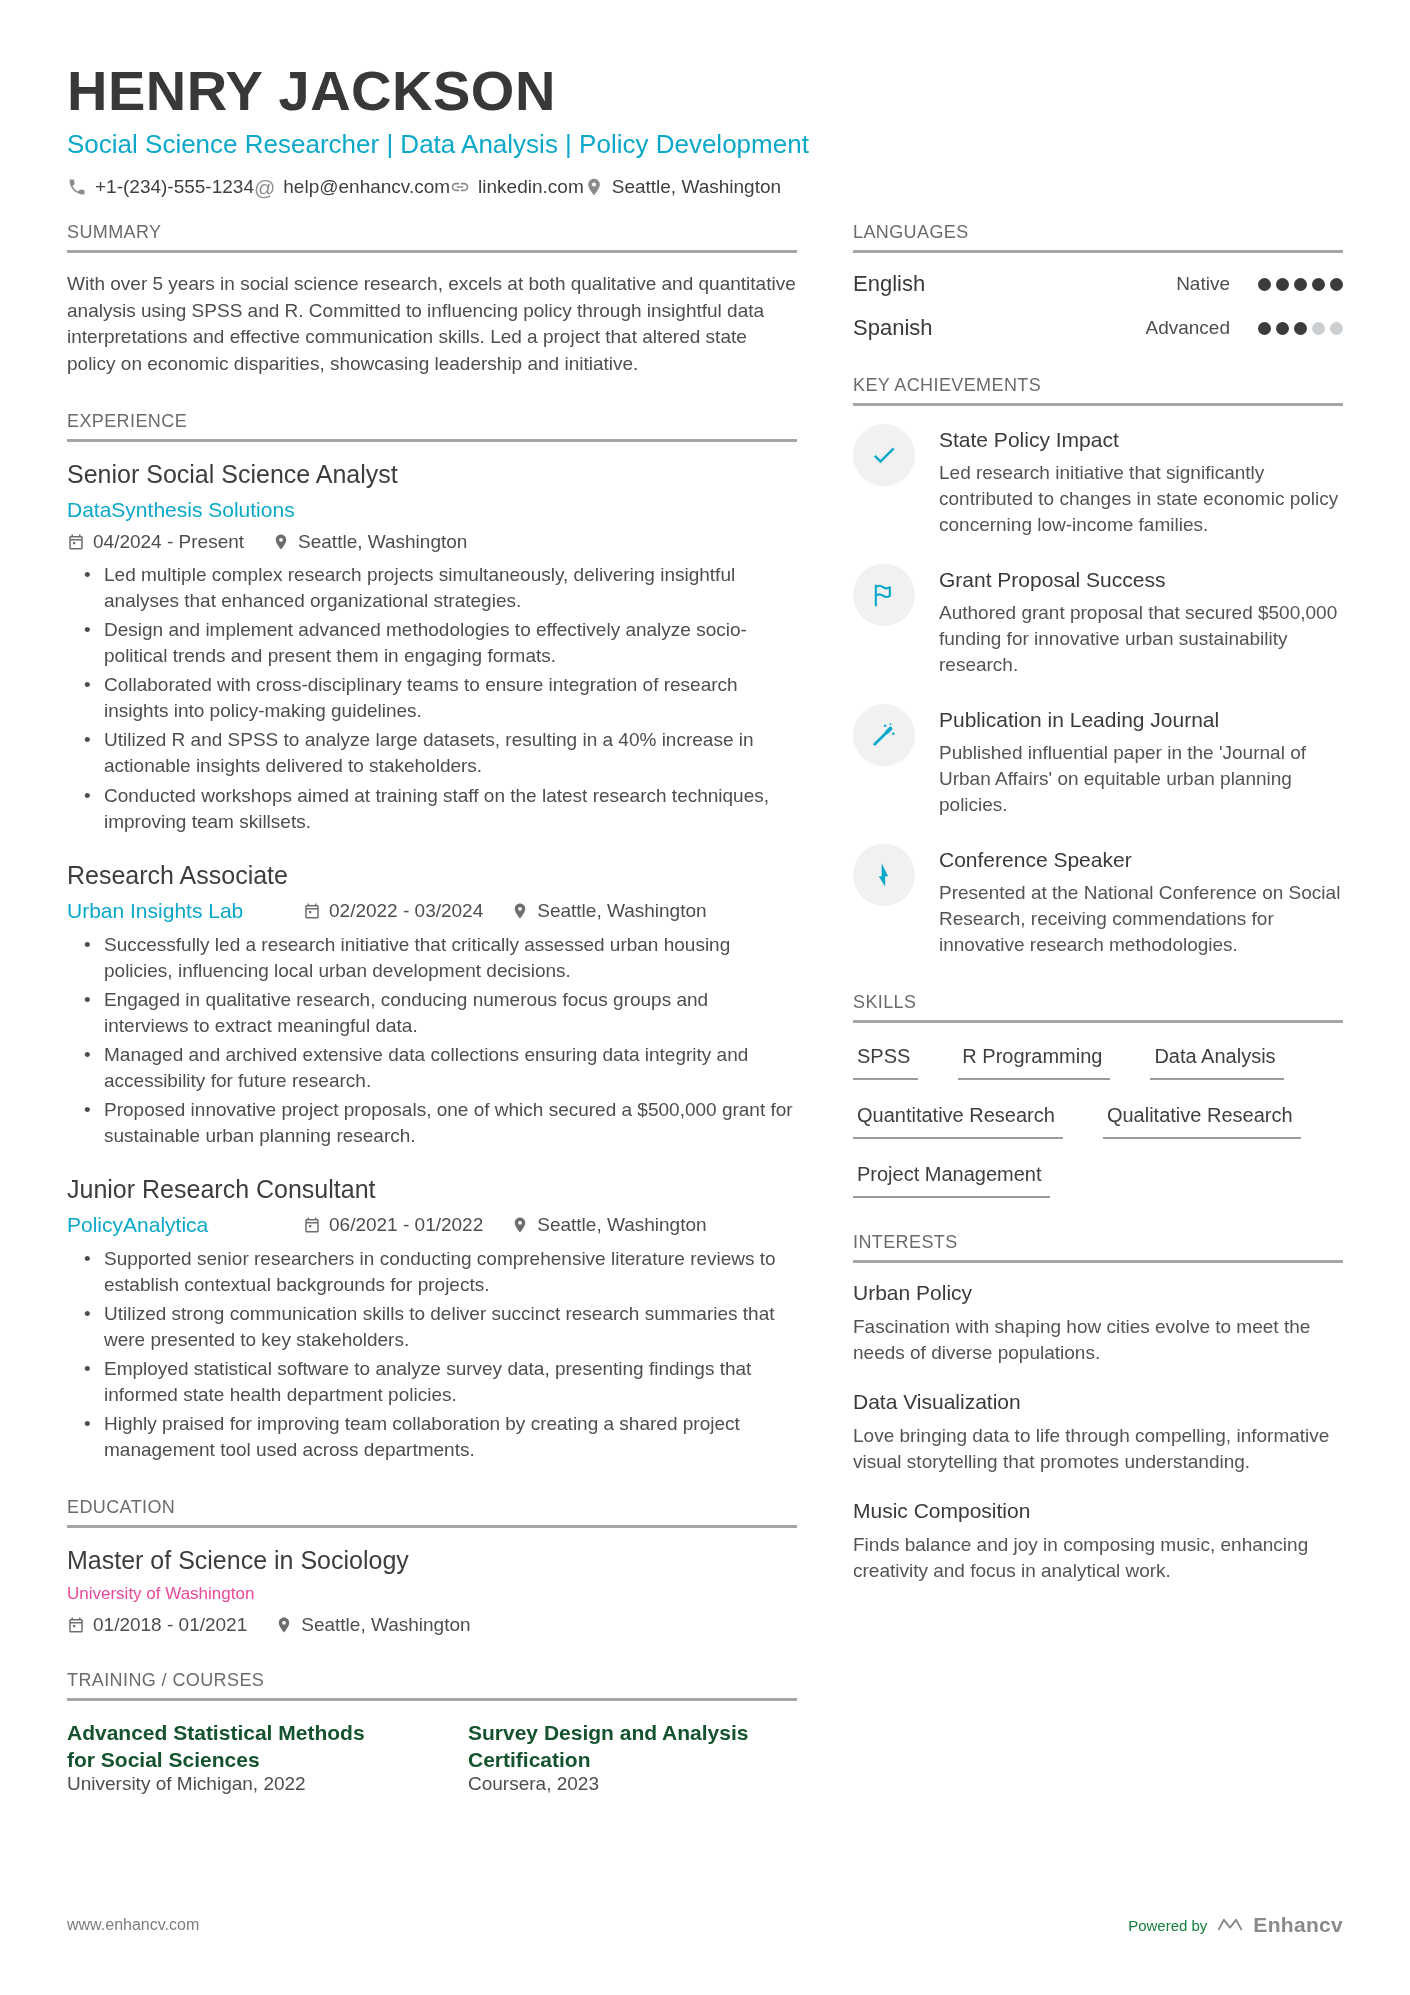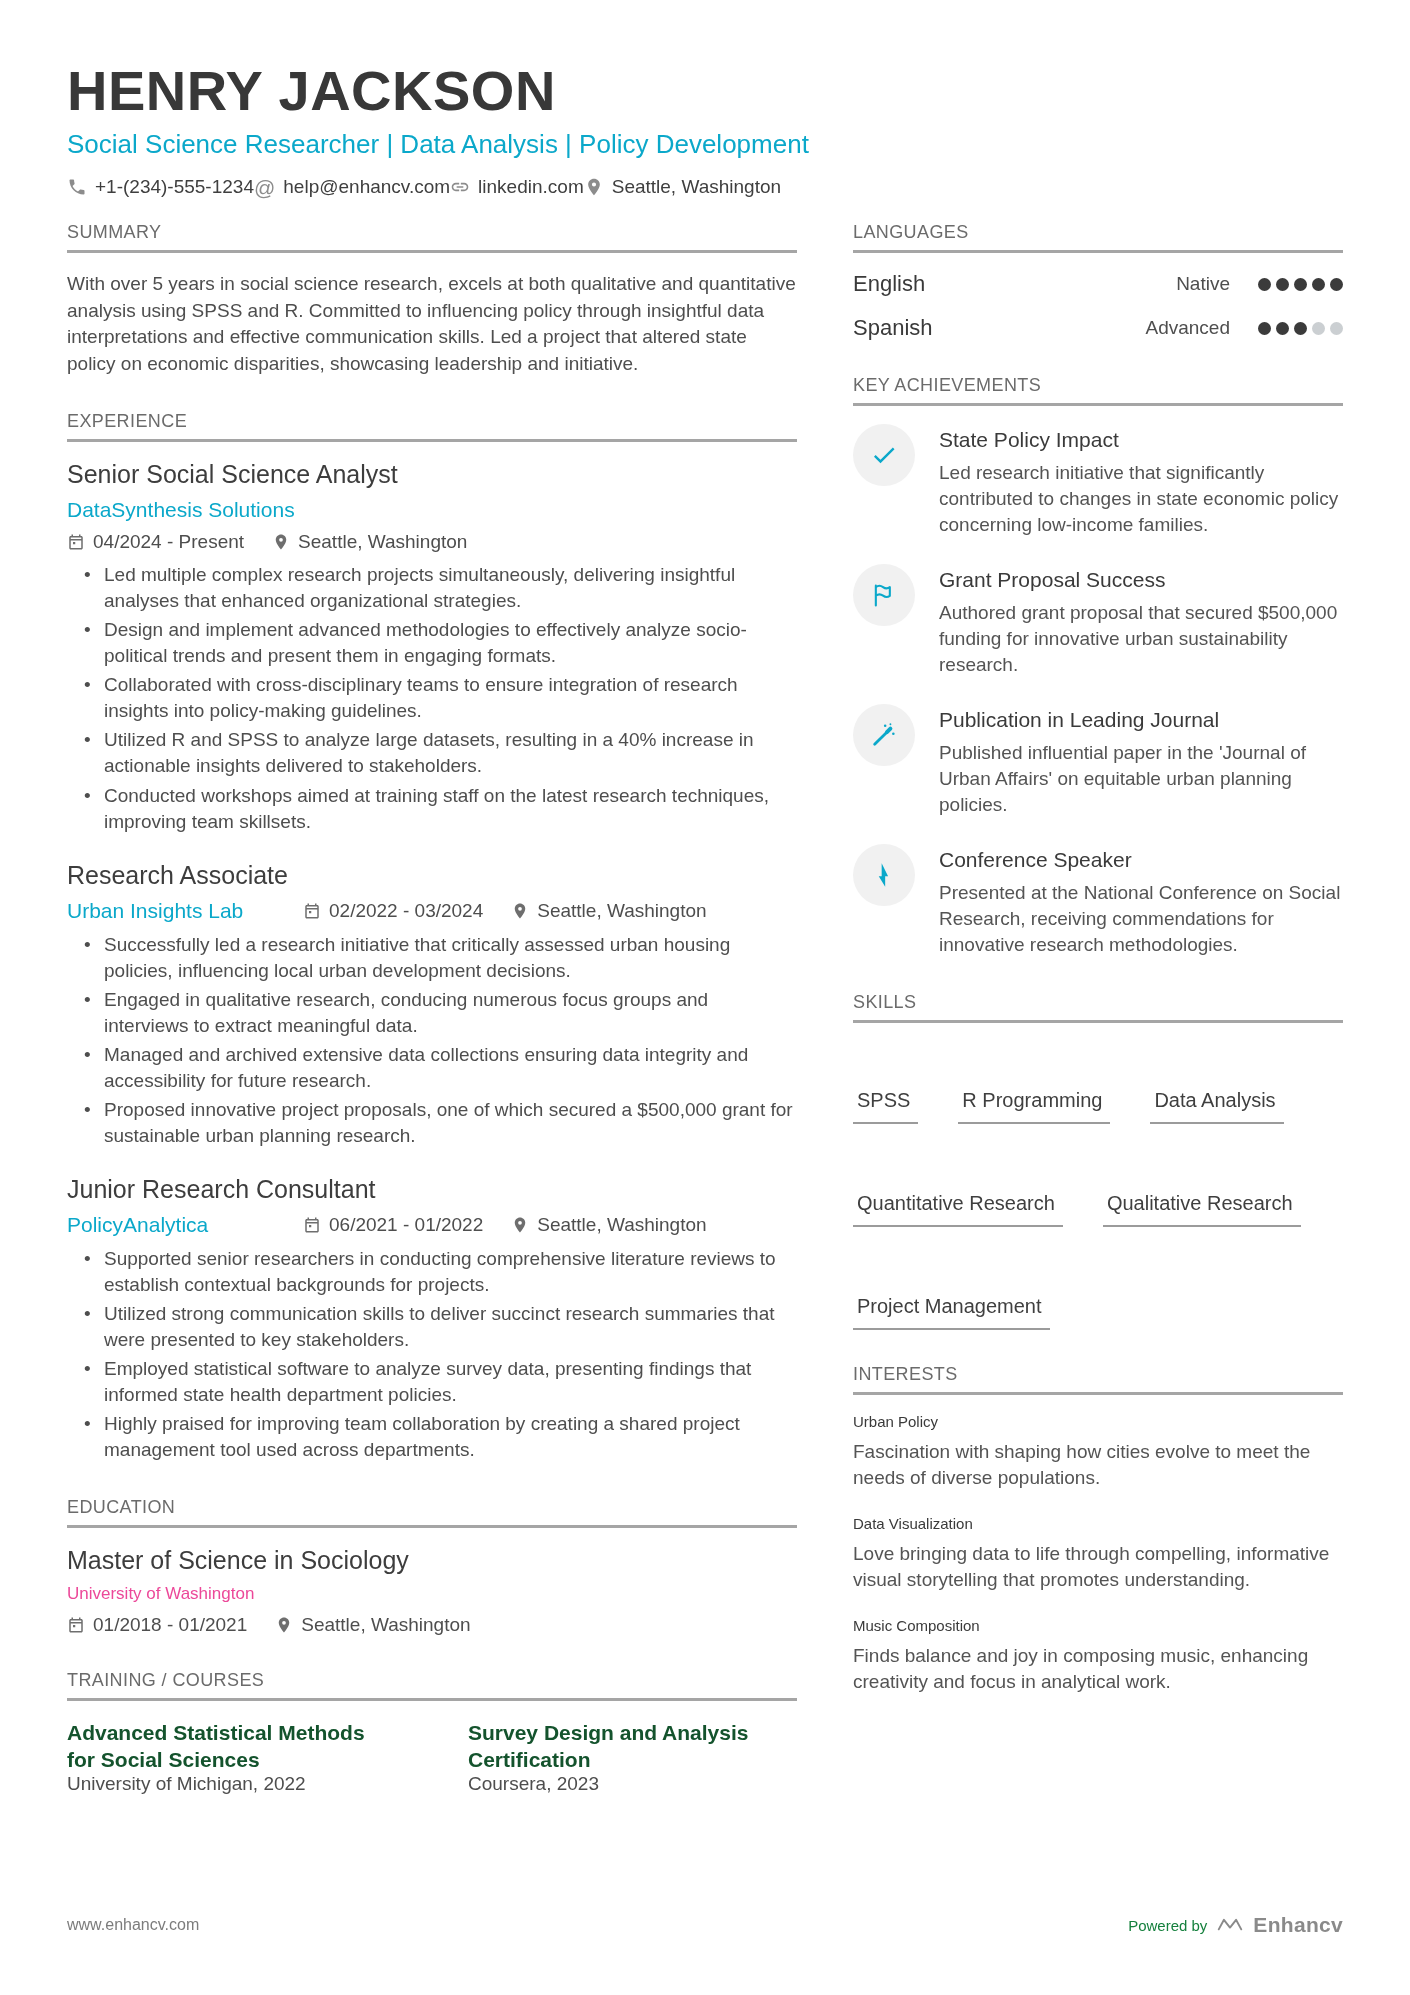--- a/index.html
+++ b/index.html
@@ -58,25 +58,25 @@
 
   
   .ach { display:flex; gap:24px; margin-bottom:26px; }
   .ach-iconwrap { width:62px; height:62px; border-radius:50%; background:#f1f1f1; flex:none; display:flex; align-items:center; justify-content:center; color:#0ba8ca; }
   .ach-iconwrap svg { width:28px; height:28px; }
   .ach-title { font-size:21px; font-weight:500; color:#3a3a3a; margin:4px 0 8px; }
   .ach-text { font-size:19px; line-height:1.37; color:#545454; }
 
   
   .skills { display:flex; flex-wrap:wrap; gap:24px 40px; padding-top:4px; }
-  .skill { font-size:20px; color:#3f3f3f; padding:0 8px 10px 4px; border-bottom:2px solid #9b9b9b;margin-top:44px; }
+  .skill { font-size:20px; color:#3f3f3f; padding:0 8px 10px 4px; border-bottom:2px solid #9b9b9b; }
 
   
   .interest { margin-bottom:24px; }
-  .int-title { font-size:15px; font-weight:500; color:#3a3a3a; margin-bottom:9px; }
+  .int-title { font-size:21px; font-weight:500; color:#3a3a3a; margin-bottom:9px; }
   .int-text { font-size:19px; line-height:1.37; color:#545454; }
 
   
   .footer { position:absolute; left:67px; right:67px; bottom:58px; display:flex; justify-content:space-between; align-items:center; }
   .site-link { font-size:16px; color:#7c7c7c; }
   .powered { display:flex; align-items:center; gap:10px; color:#8a8a8a; }
   .powered-label { font-size:15px; color:#15803d; }
   .brand { font-size:21px; font-weight:600; color:#8a8a8a; letter-spacing:.3px; }
   .logo-icon { width:26px; height:18px; color:#8a8a8a; }
   .hidden-defs { position:absolute; width:0; height:0; overflow:hidden; }

